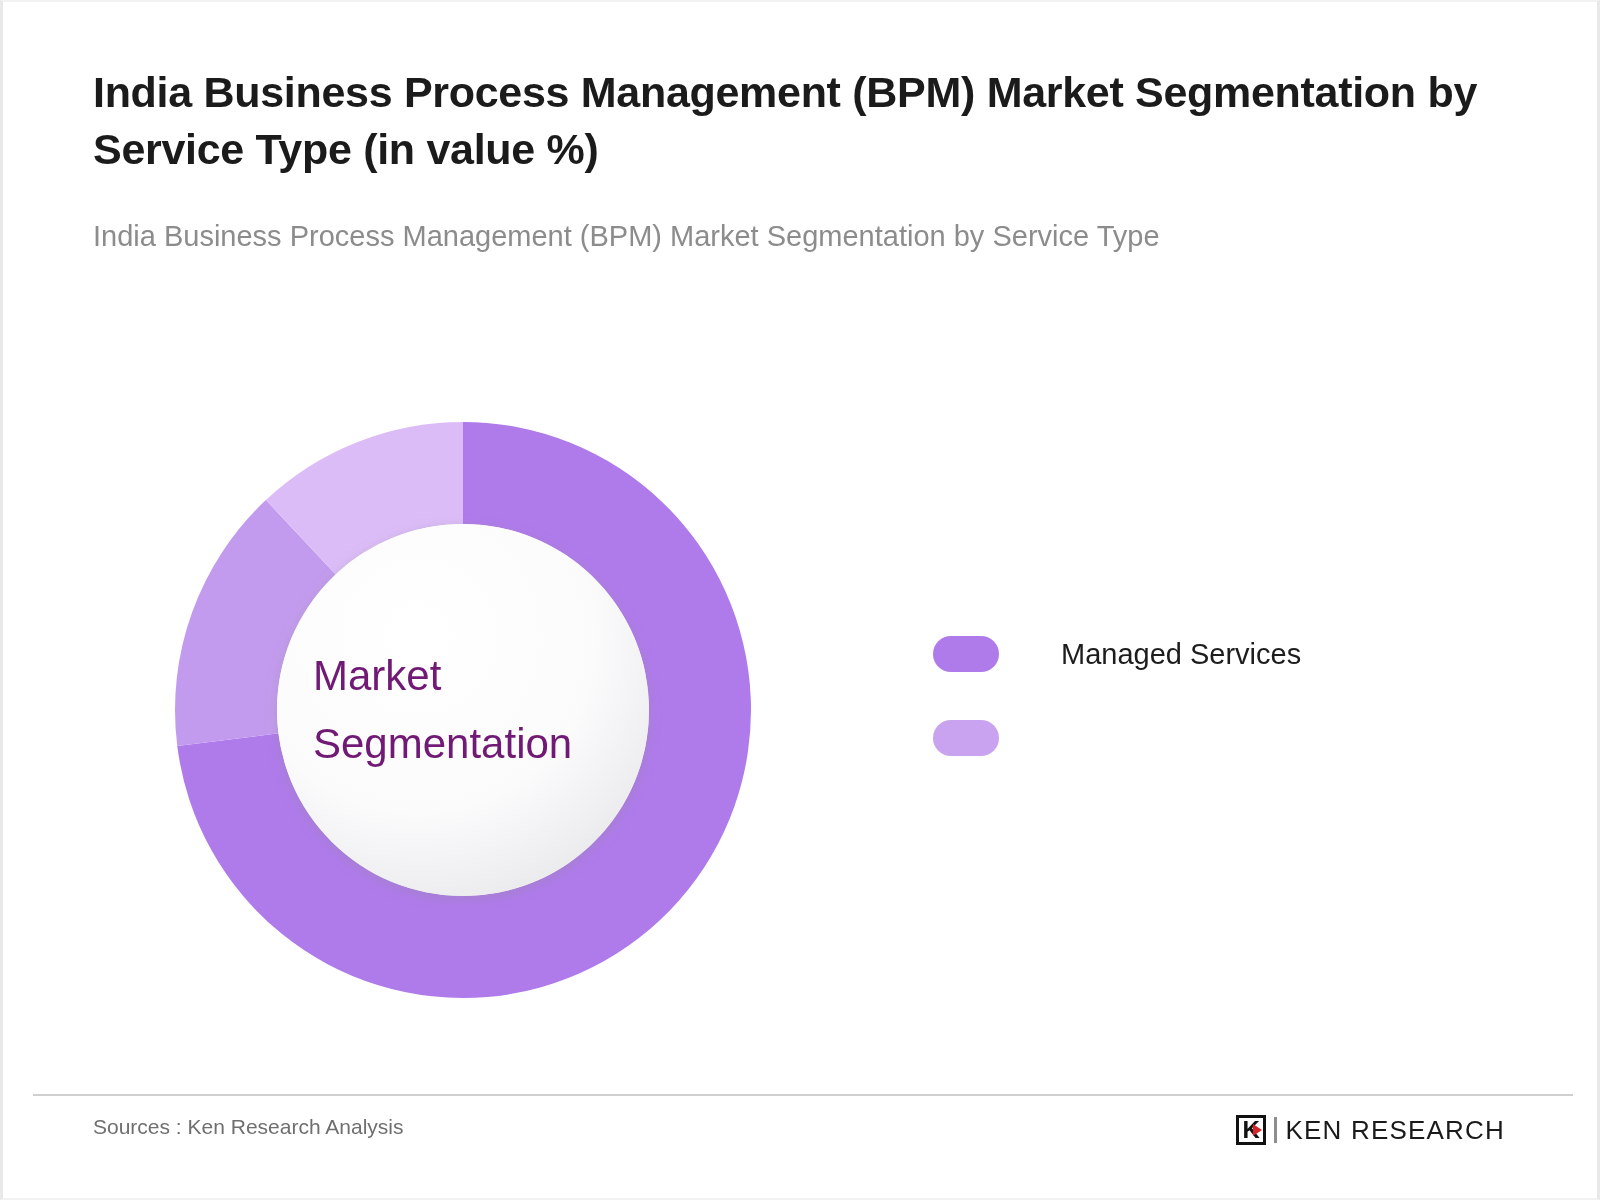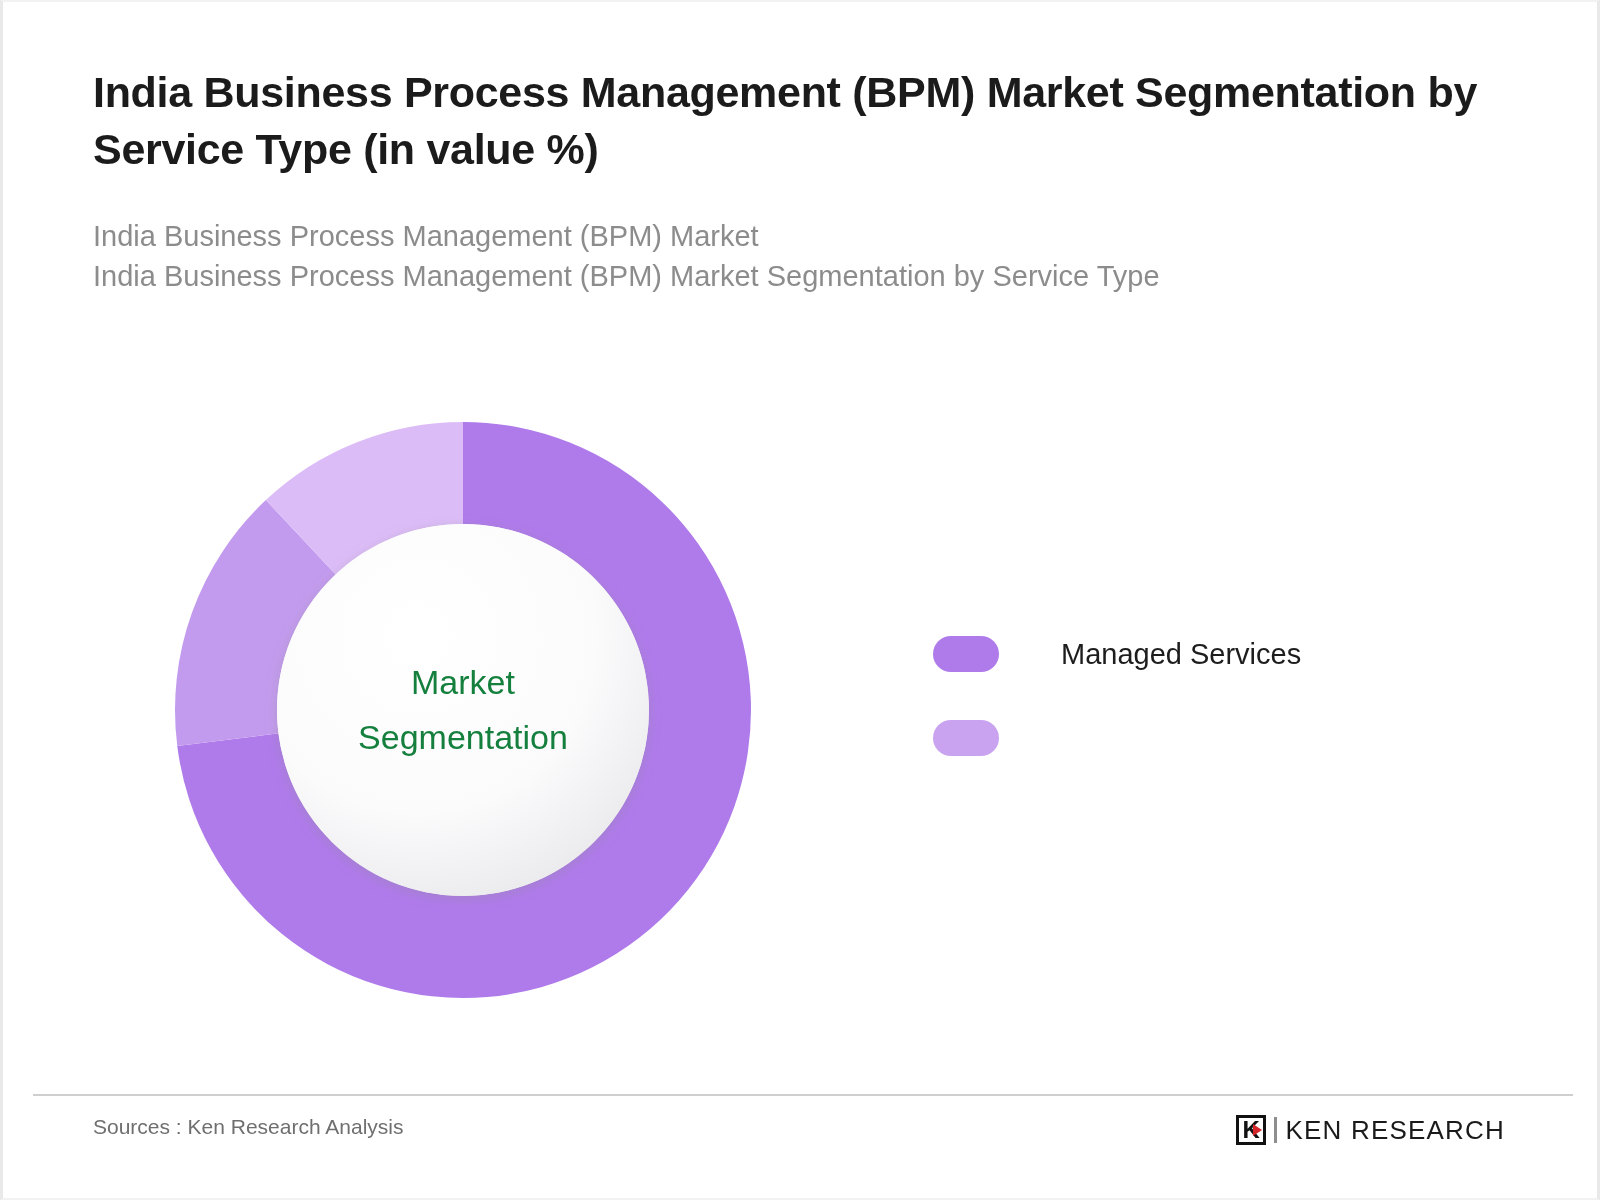--- a/index.html
+++ b/index.html
@@ -59,23 +59,22 @@
   #donut-svg{
     display:block;
     width:576px;height:576px;
     overflow:visible;
   }
   #center-label{
     position:absolute;
     left:50%; top:50%;
     transform:translate(-50%,-50%);
     width:300px;
-    text-align:center;
-    font-size:34px;
-    color:#15803d;
+    font-size:42px;
+    color:#701a75;
     line-height:1.62;
     pointer-events:none;
   }
 
   
   #legend{
     position:absolute;
     left:930px; top:235px;
   }
   .legend-row{
@@ -157,21 +156,20 @@
   }
 </style>
 </head>
 <body>
 
 <div id="page">
 
   <div id="header">
     <h1 class="chart-title">India Business Process Management (BPM) Market Segmentation by Service Type (in value %)</h1>
     <div class="subtitle-block">
-      <div class="subtitle-line">India Business Process Management (BPM) Market</div>
       <div class="subtitle-line">India Business Process Management (BPM) Market Segmentation by Service Type</div>
     </div>
   </div>
 
   <div id="chart-area">
 
     <div id="donut-wrap">
       <svg id="donut-svg" viewBox="0 0 576 576">
         <defs>
           <radialGradient id="holeGrad" cx="38%" cy="30%" r="82%">

